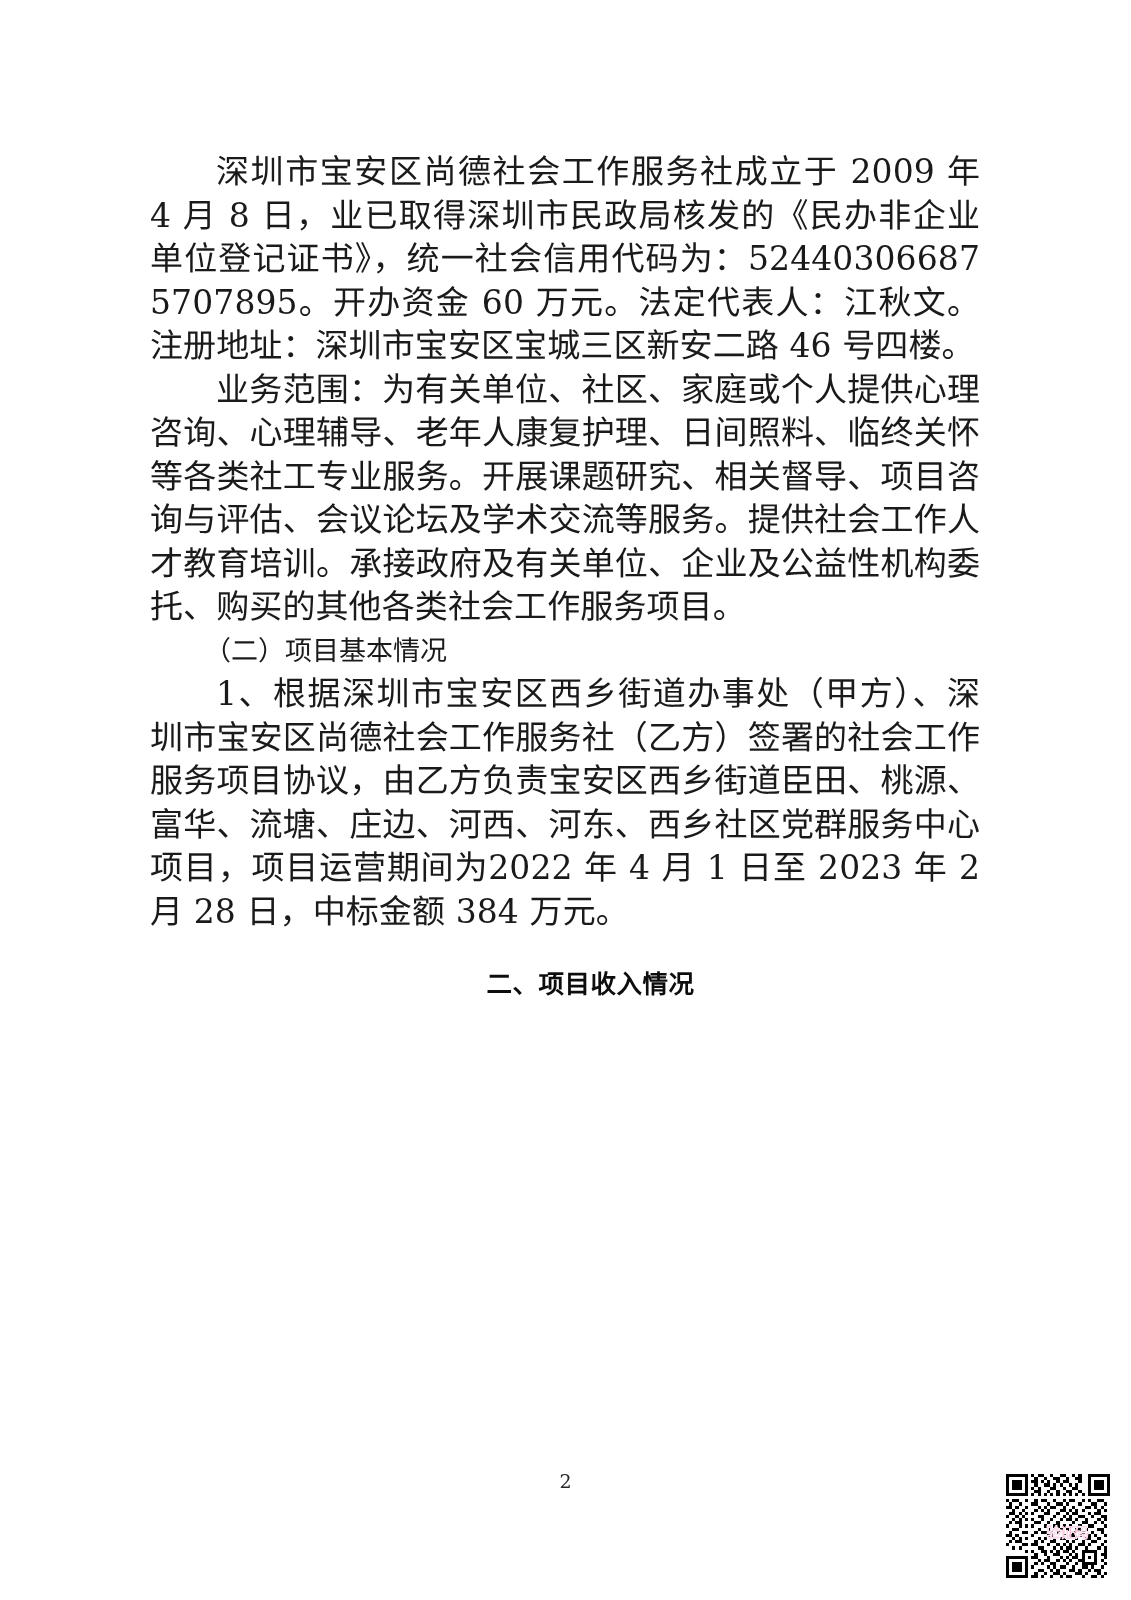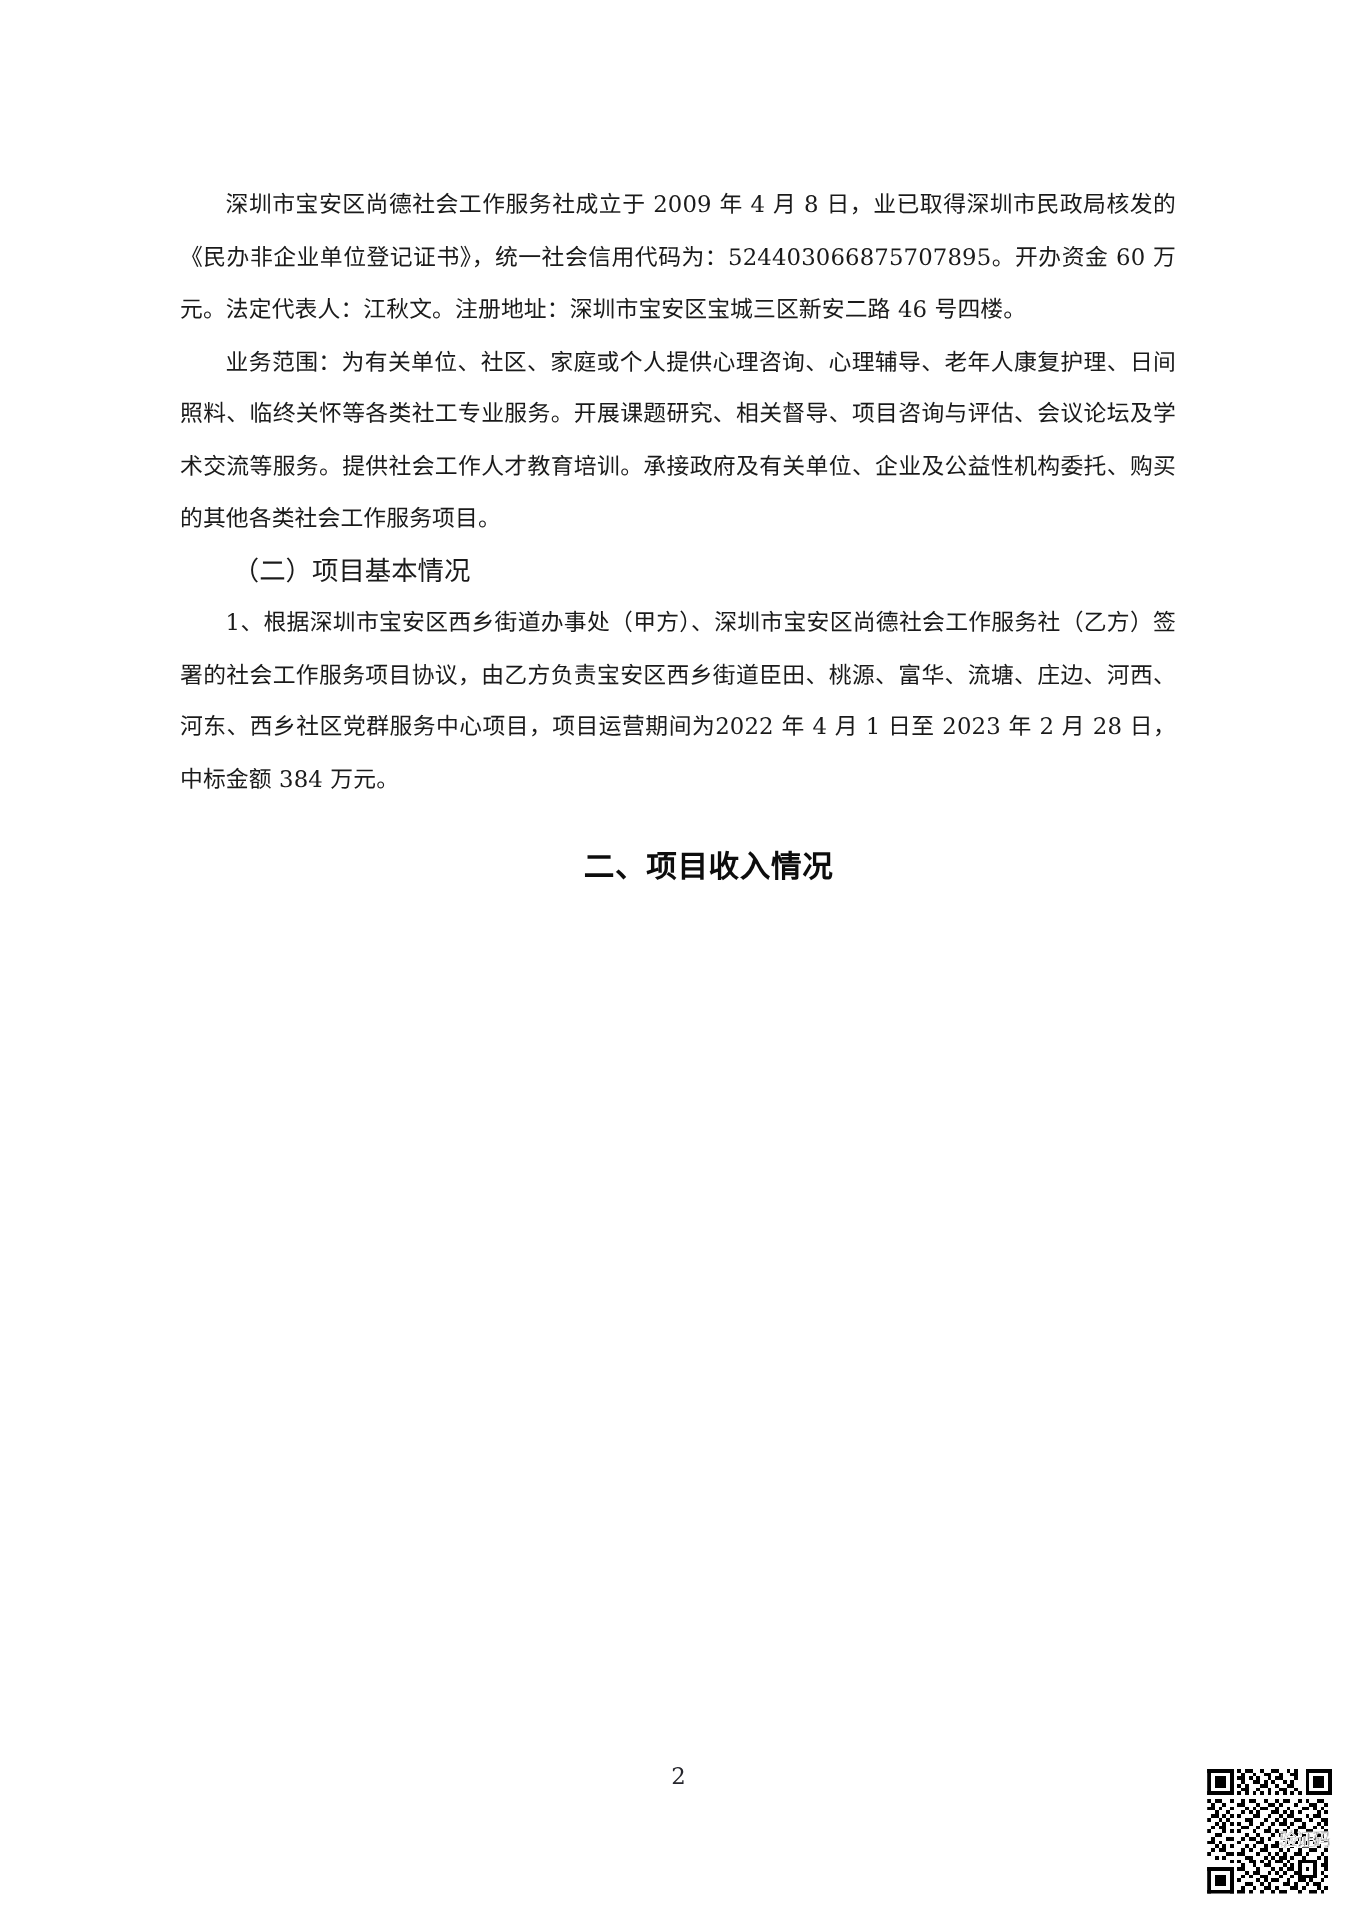--- a/index.html
+++ b/index.html
@@ -23,35 +23,35 @@
 
   .content {
     position: absolute;
     left: 150px;
     top: 150px;
     width: 830px;
   }
 
   
   .para {
-    font-size: 19px;
+    font-size: 33px;
     line-height: 43.5px;
     text-align: justify;
     text-justify: inter-character;
     text-indent: 2em;
     margin: 0 0 0 0;
     letter-spacing: 0.1px;
     word-break: break-all;
     color: #1a1a1a;
     font-weight: 400;
   }
 
   
   .subheading {
-    font-size: 22px;
+    font-size: 27px;
     line-height: 43.5px;
     text-indent: 2em;
     margin: 0;
     font-weight: 400;
     text-align: left;
     color: #1a1a1a;
   }
 
   
   .heading {
@@ -88,29 +88,29 @@
     width: 104px;
     height: 104px;
   }
   .qr-wrap svg {
     display: block;
     width: 104px;
     height: 104px;
   }
   .qr-label {
     position: absolute;
-    left: 60px;
+    left: 40px;
     top: 50px;
     width: 42px;
     height: 40px;
     font-family: "DejaVu Sans", "Liberation Sans", sans-serif;
     font-size: 15px;
     font-weight: 700;
     line-height: 19px;
-    color: #000000;
+    color: #ec4899;
     letter-spacing: -1px;
     text-align: left;
     word-break: break-all;
     -webkit-text-stroke: 0.2px #fff;
   }
 </style>
 </head>
 <body>
 
 <div class="page">

